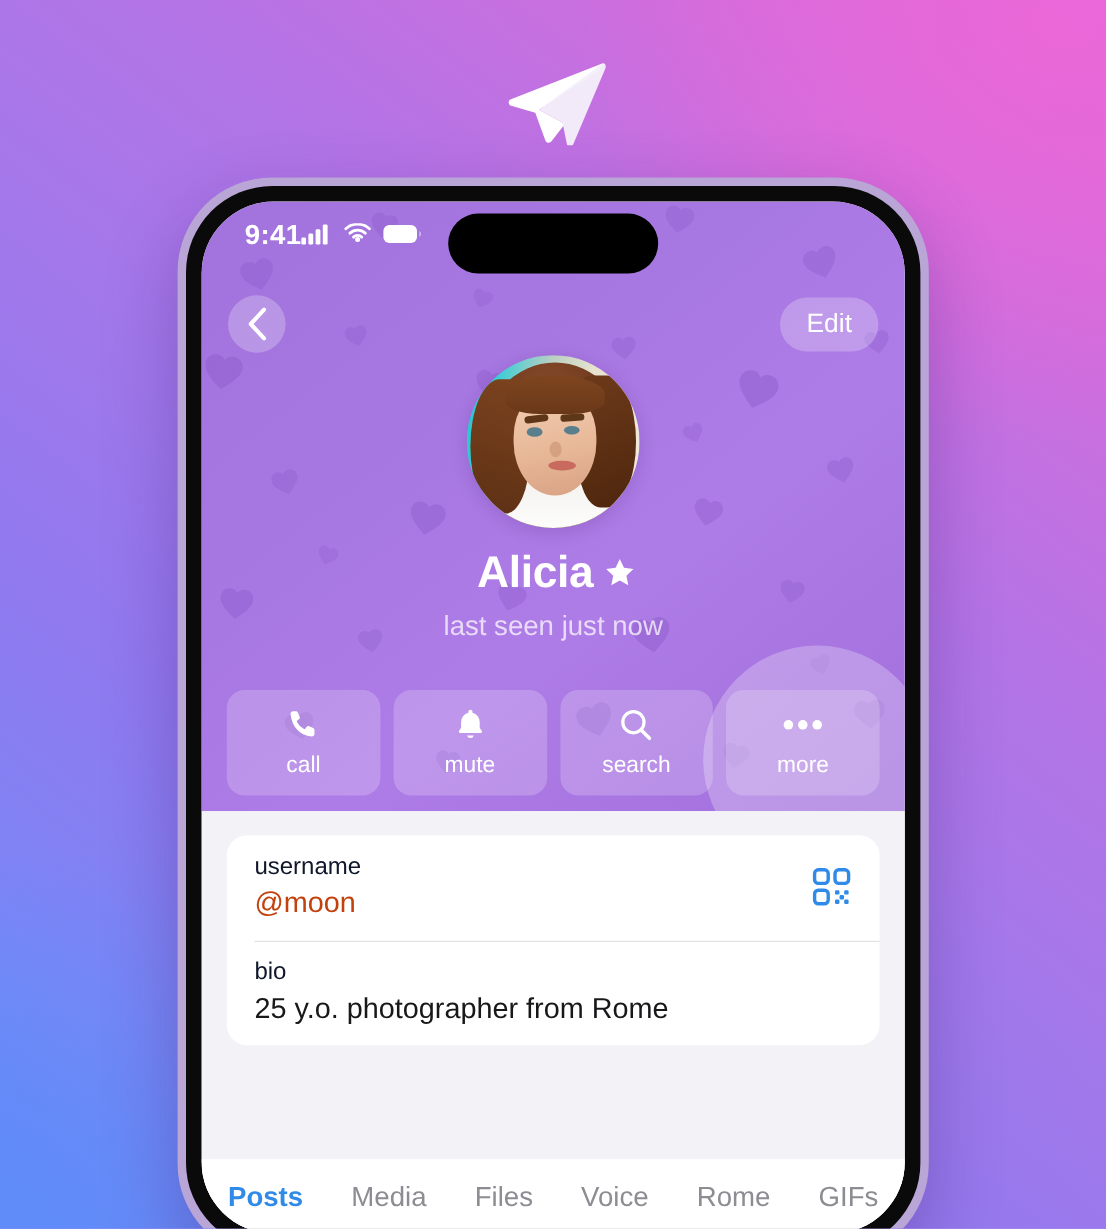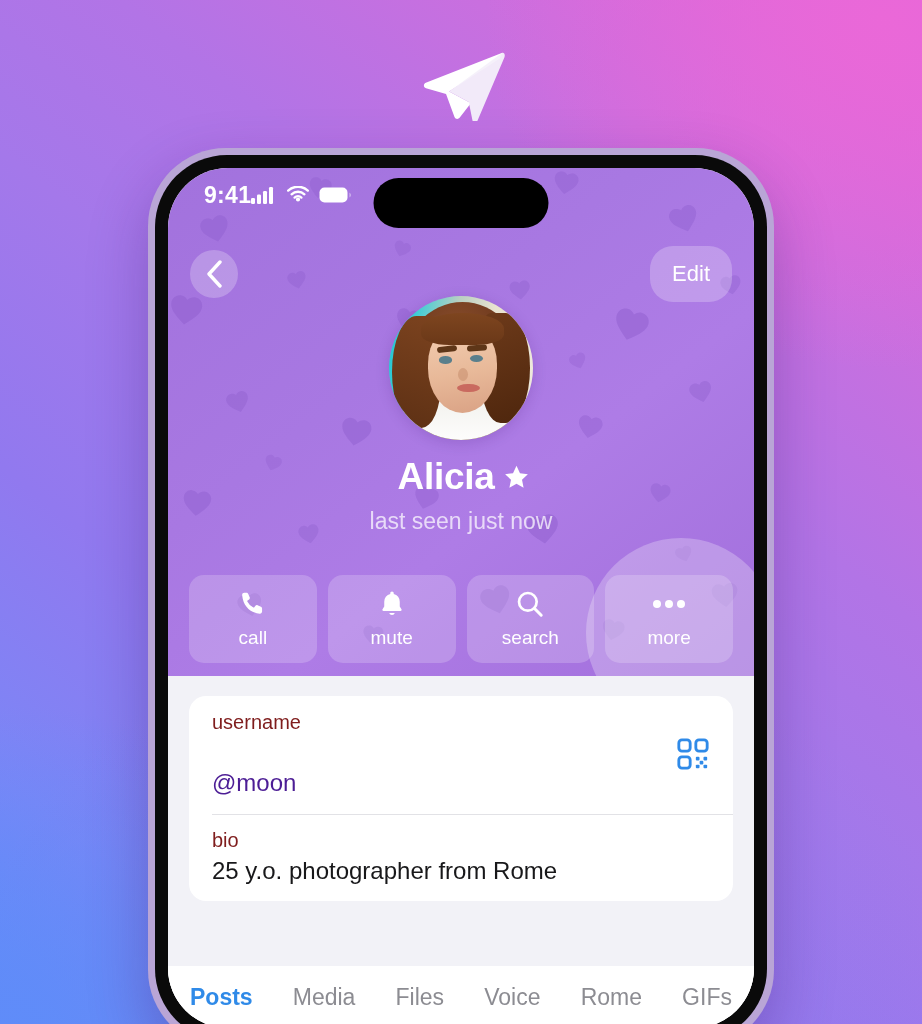--- a/index.html
+++ b/index.html
@@ -142,21 +142,21 @@
     box-sizing:border-box;
     z-index:4;
   }
   .back-btn{
     width:48px;height:48px;border-radius:50%;
     background:rgba(255,255,255,.24);
     display:flex;align-items:center;justify-content:center;
     border:none; padding:0; cursor:pointer;
   }
   .edit-btn{
-    height:56px; padding:0 22px;
+    height:45px; padding:0 22px;
     border-radius:23px;
     background:rgba(255,255,255,.24);
     color:#fff; font-size:22px;
     display:flex;align-items:center;justify-content:center;
     border:none; cursor:pointer;
     font-family:inherit;
   }
 
   
   .avatar-wrap{
@@ -301,23 +301,23 @@
     justify-content:space-between;
     cursor:pointer;
   }
   .info-row + .info-row::before{
     content:"";
     position:absolute;
     top:0; left:23px; right:0;
     height:1px;
     background:#e2e2e6;
   }
-  .info-label{ font-size:20px; color:#7f1d1d; line-height:1.35; }
+  .info-label{ font-size:20px; color:#0f172a; line-height:1.35; }
   .info-value{ font-size:24px; line-height:1.4; }
-  .info-value.link{ color:#4c1d95;margin-top:30px; }
+  .info-value.link{ color:#c2410c; }
   .info-value.plain{ color:#18181a; }
   .qr-icon{ width:34px;height:34px; flex:none; cursor:pointer; }
 
   .tabbar{
     position:absolute;
     left:0; right:0; bottom:0;
     height:62px;
     background:#fff;
     display:flex;
     align-items:center;

